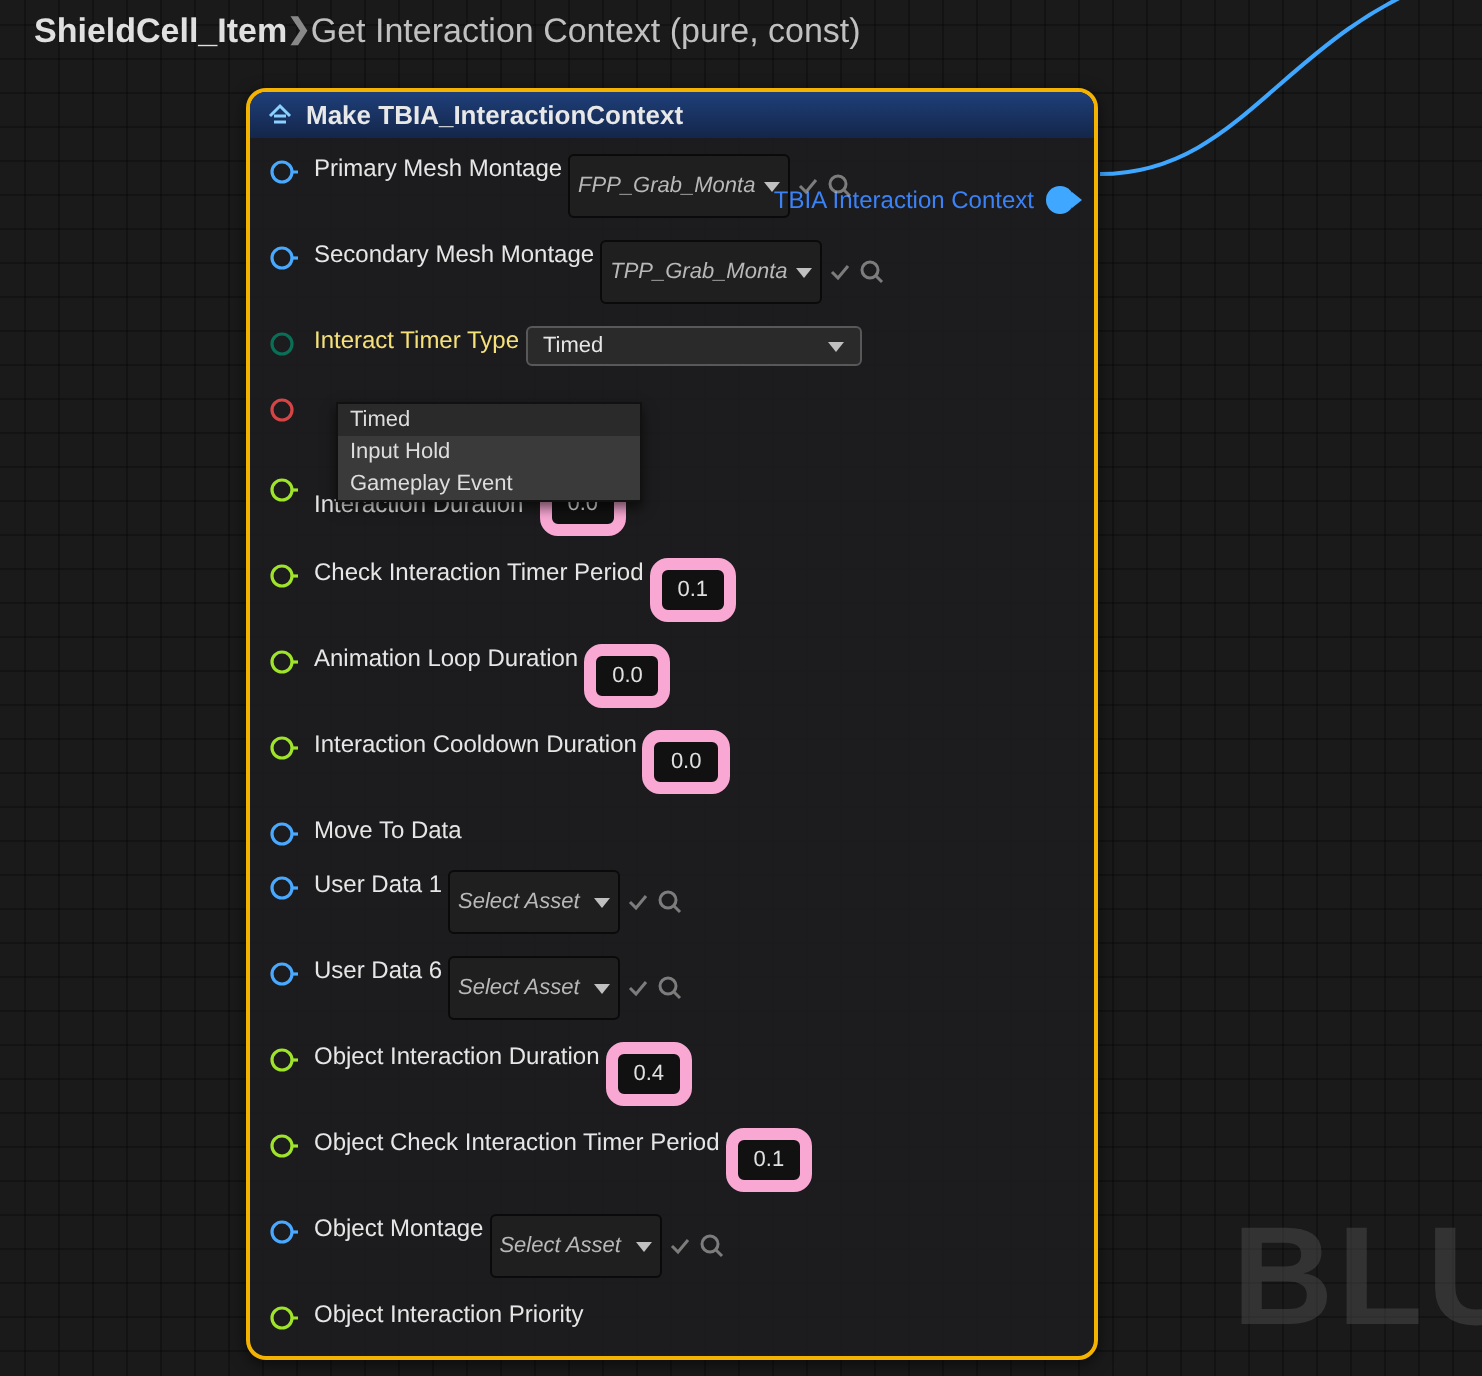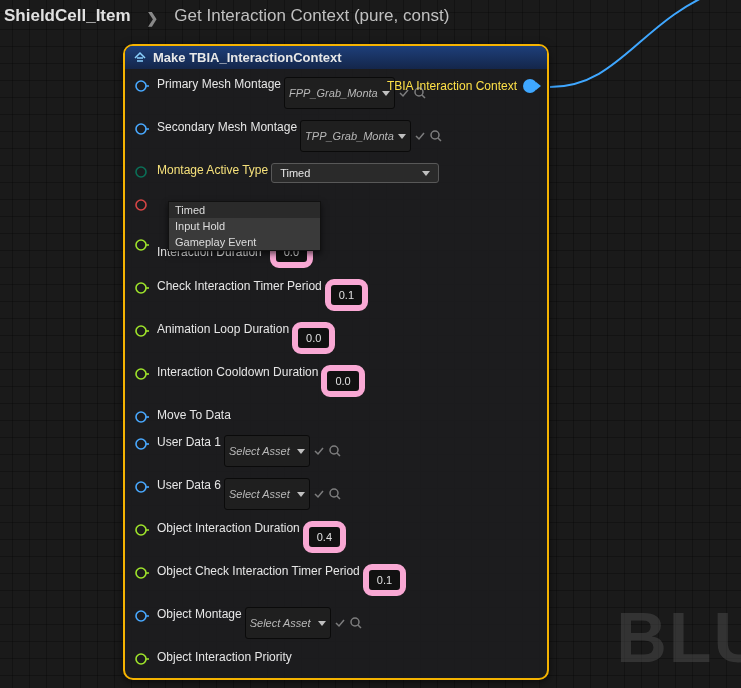--- a/index.html
+++ b/index.html
@@ -24,24 +24,24 @@
     bottom: 10px;
     font-size: 70px;
     font-weight: 900;
     color: rgba(100,100,100,0.35);
     letter-spacing: 2px;
     pointer-events: none;
     user-select: none;
   }
   .breadcrumb {
     position: absolute;
-    left: 4px; top: 6px;
+    left: 17px; top: 6px;
     display: flex;
-    align-items: flex-end;
-    gap: 16px;
+    align-items: flex-start;
+    gap: 0;
     font-size: 17px;
     font-weight: 600;
     color: #c8c8c8;
   }
   .breadcrumb .chev { color: #888; font-size: 14px; }
   .breadcrumb .crumb1 { color: #e0e0e0; }
   .breadcrumb .crumb2 { color: #c0c0c0; font-weight: 500; }
 
   .node {
     position: absolute;
@@ -81,23 +81,23 @@
     height: 14px;
     margin-top: 2px;
     position: relative;
   }
   .pin.struct svg { stroke:#49a9ff; }
   .pin.float svg circle { stroke:#9fe42b; fill:none; }
   .pin.dark svg circle { stroke:#0a6f57; }
   .pin.red svg circle { stroke:#d64545; }
   .out-row {
     position:absolute;
-    right:10px; top:10px;
+    right:10px; top:24px;
     display:flex; align-items:center; gap:6px;
-    color:#fde047;
+    color:#3b82f6;
   }
   .out-pin {
     width:14px;height:14px;
     border-radius:50%;
     background:#3fa7ff;
     position:relative;
   }
   .out-pin::after{
     content:"";
     position:absolute;
@@ -274,21 +274,21 @@
       </div>
     </div>
 
     <div class="row" style="position:relative">
       <span class="pin dark">
         <svg width="14" height="14" viewBox="0 0 14 14">
             <circle cx="6" cy="7" r="5" fill="none" stroke-width="1.6"></circle>
           </svg>
       </span>
       <div class="field">
-        <span class="field-label hl">Montage Active Type</span>
+        <span class="field-label hl">Interact Timer Type</span>
         <div class="enum-select selected">
           <span>Timed</span>
             <span class="caret"></span>
         </div>
         <div class="enum-popup" style="top:38px">
           <div class="opt sel">Timed</div>
           <div class="opt">Input Hold</div>
           <div class="opt">Gameplay Event</div>
         </div>
       </div>

